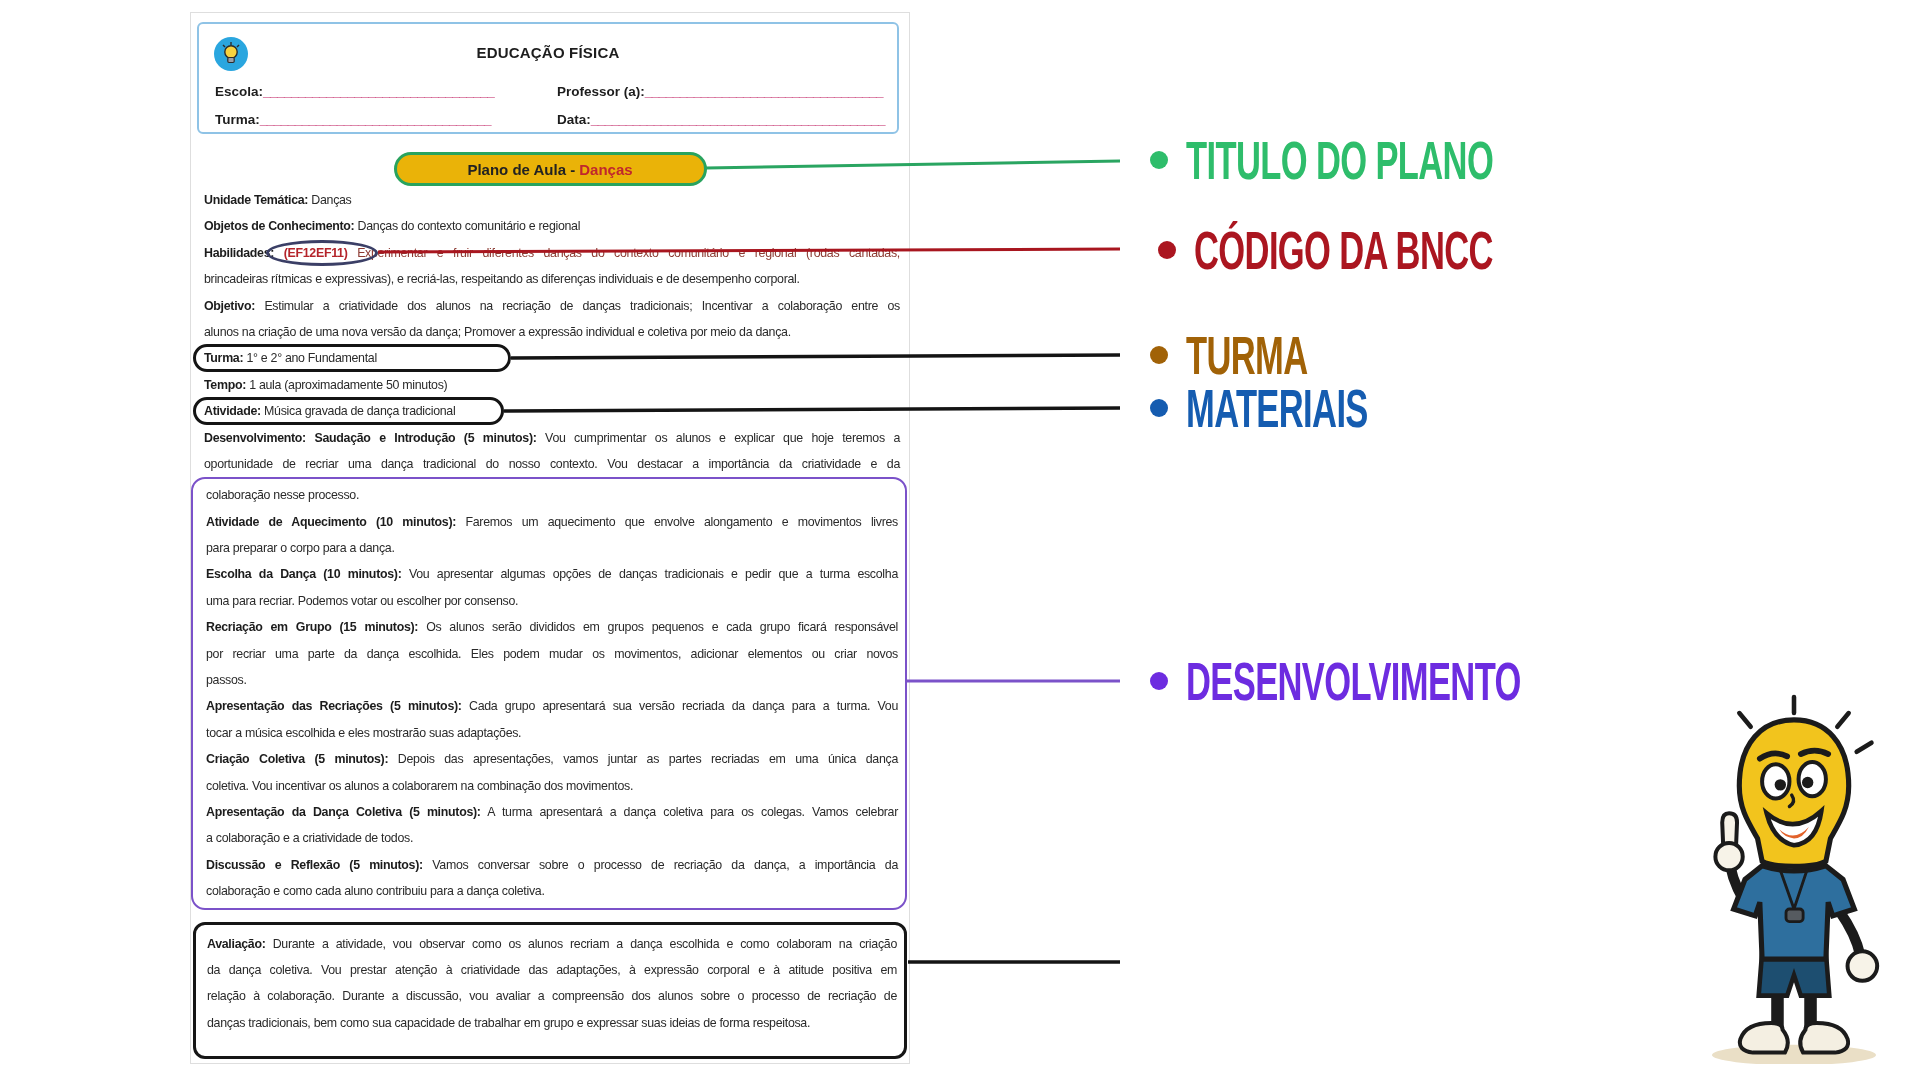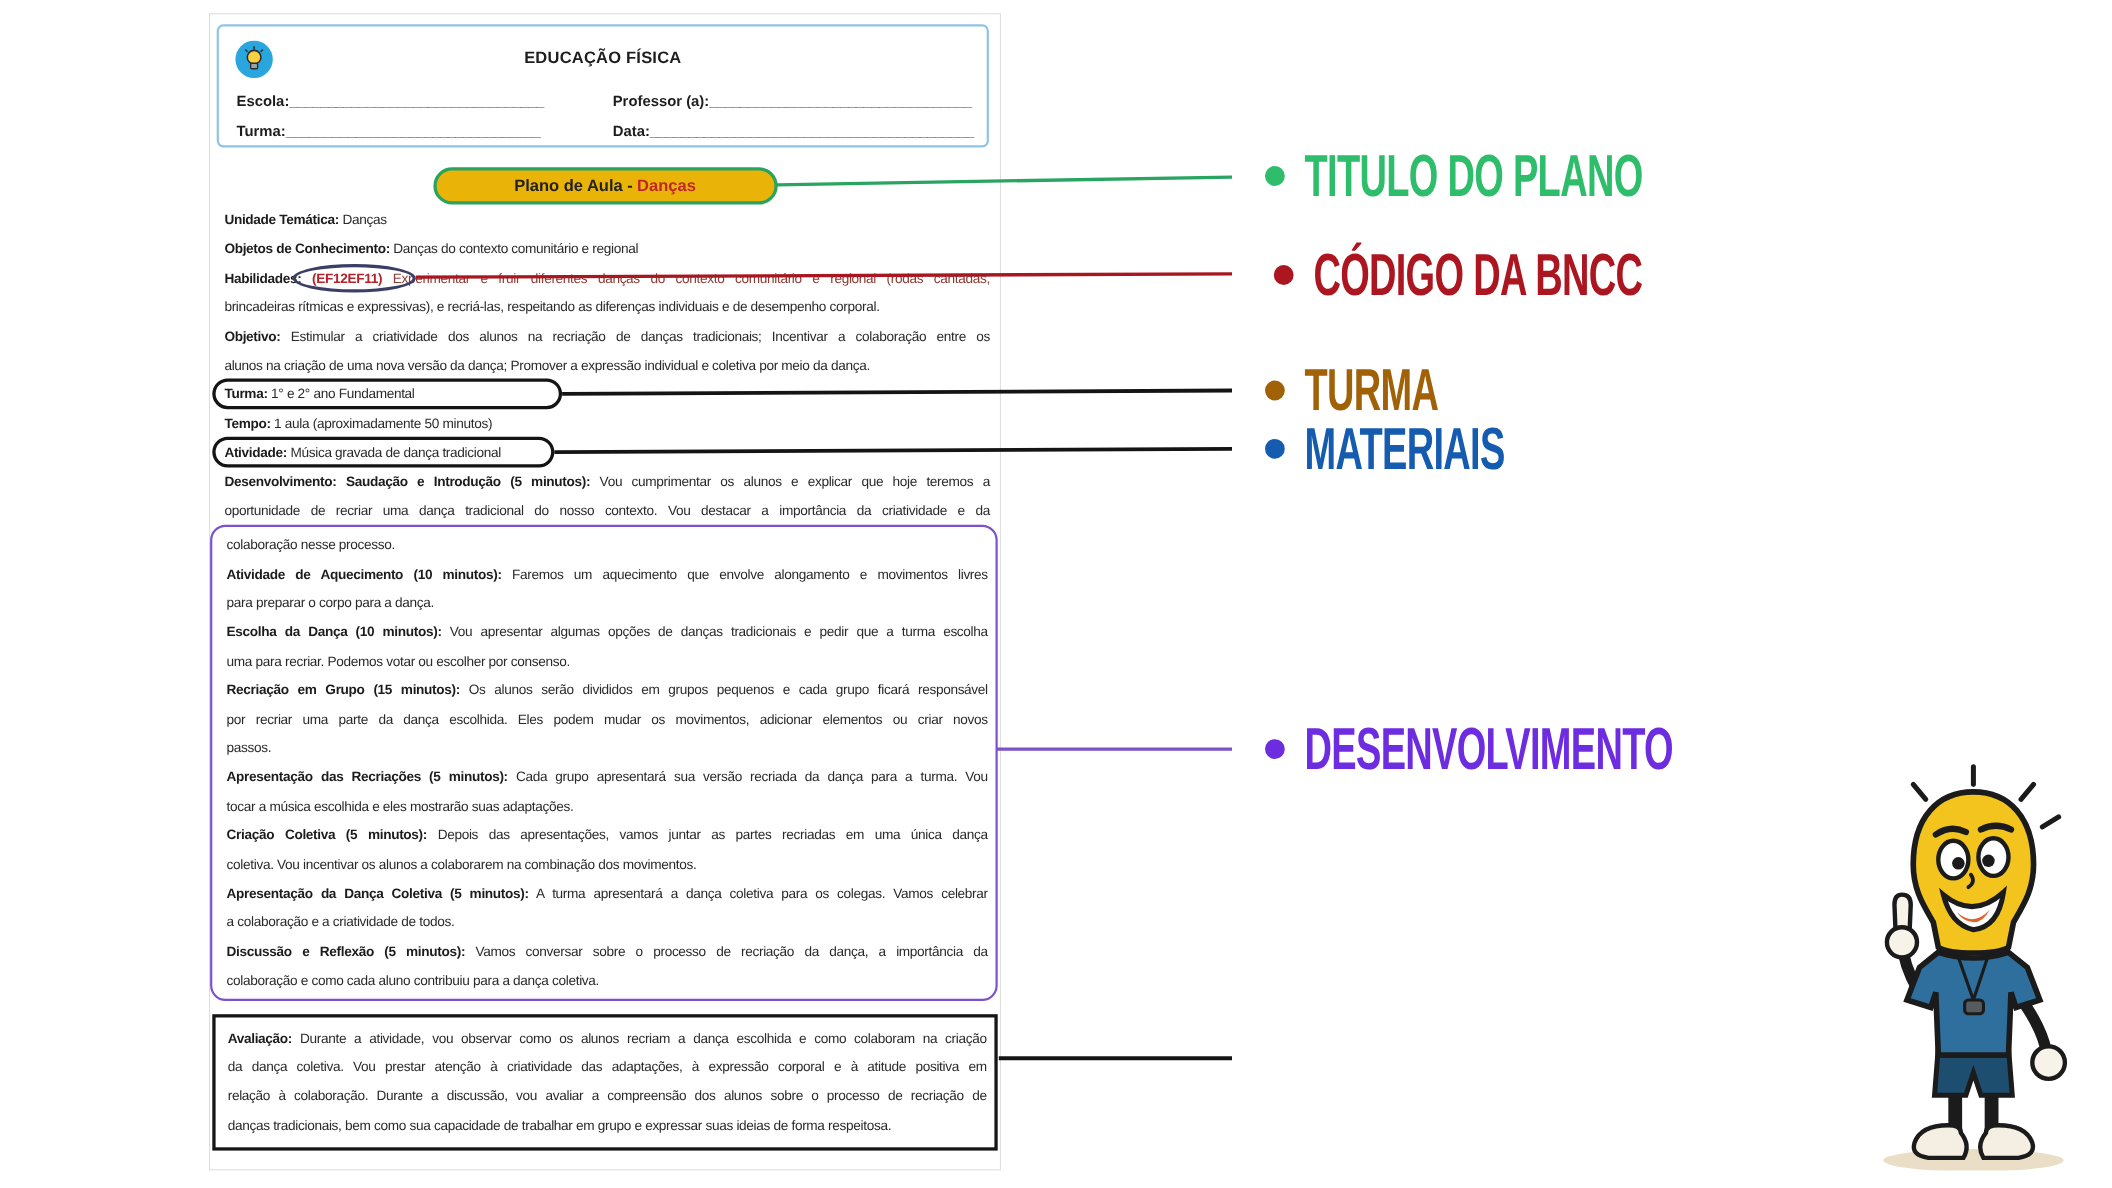--- a/index.html
+++ b/index.html
@@ -36,22 +36,22 @@
   .seg-r{font-weight:bold;color:#b4232a;}
   .seg-k{color:#8c3a32;}
 
   .oval{position:absolute;pointer-events:none;box-sizing:border-box;}
   .oval-navy{left:62px;top:0px;width:112px;height:26px;border:3px solid #3b3f66;border-radius:50%;}
   .oval-turma{left:-11px;top:-1px;width:318px;height:28px;border:3px solid #141414;border-radius:15px;}
   .oval-materiais{left:-11px;top:-1px;width:311px;height:28px;border:3px solid #141414;border-radius:15px;}
 
   .box-purple{margin:0 -7px 0 -13px;border:2.5px solid #7b52c9;border-radius:14px;
               padding:3px 7px 3px 13px;}
-  .box-black{margin:12px -7px 0 -11px;border:3px solid #161616;border-radius:0;
-             padding:6px 7px 7px 11px;}
+  .box-black{margin:12px -7px 0 -11px;border:3px solid #161616;border-radius:12px;
+             padding:6px 7px 20px 11px;}
 
   
   .ann{position:absolute;display:flex;align-items:center;height:56px;gap:18px;white-space:nowrap;}
   .ann .dot{width:18px;height:18px;border-radius:50%;background:currentColor;flex:0 0 auto;}
   .ann .lbl{font-size:54px;font-weight:bold;letter-spacing:-1px;transform:scaleX(.64);
             transform-origin:left center;line-height:1;}
 
   #connectors{position:absolute;left:0;top:0;width:1920px;height:1080px;pointer-events:none;}
 
   #mascot{position:absolute;left:1680px;top:688px;width:228px;height:376px;}

